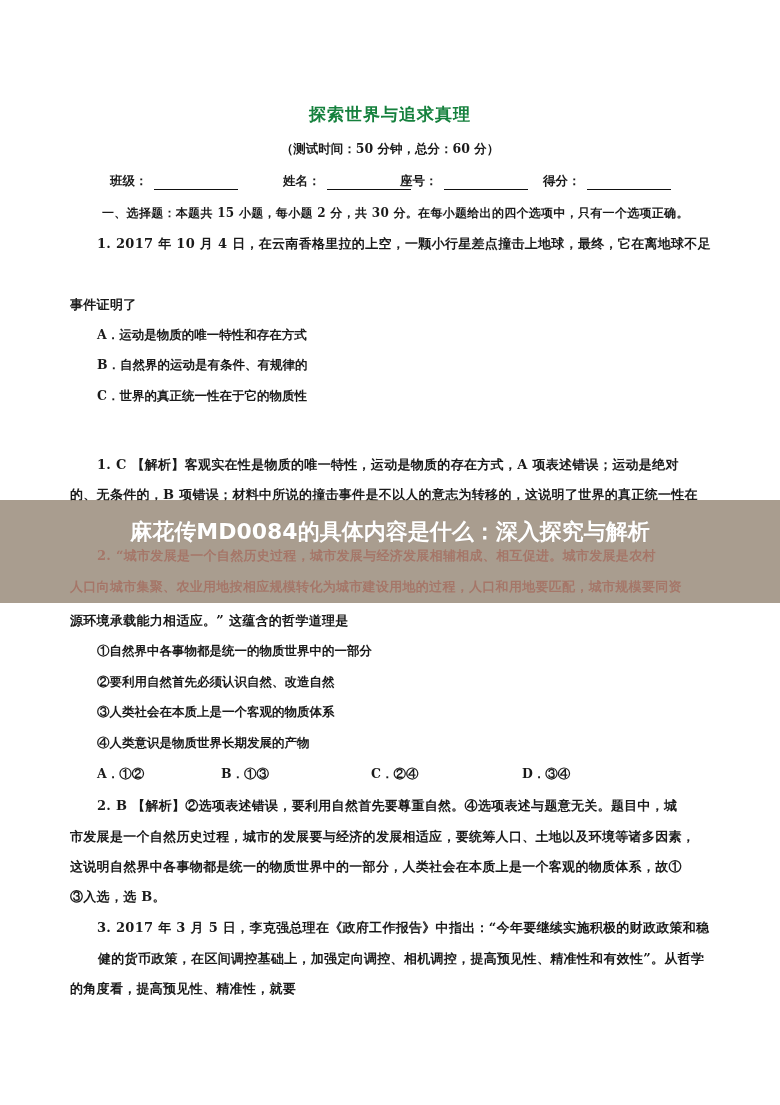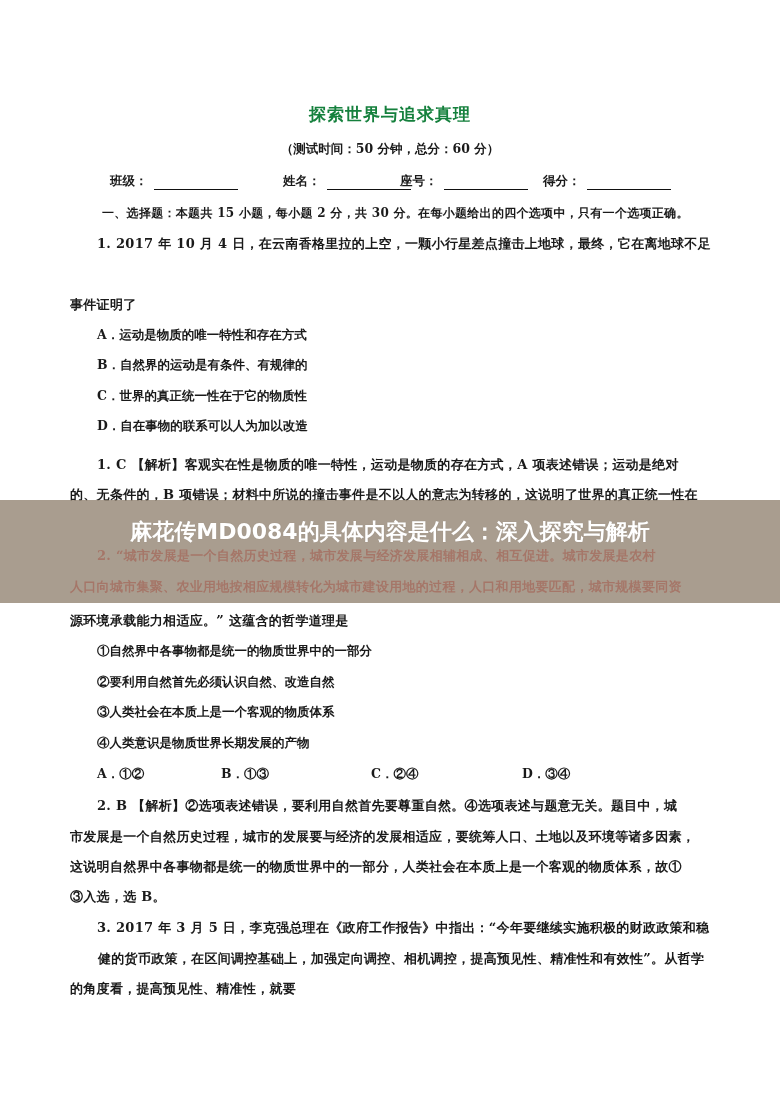--- a/index.html
+++ b/index.html
@@ -70,21 +70,20 @@
   </div>
 
   <div class="line" style="left:70px; top:205px; font-size:12px;margin-left:32px;">一、选择题：本题共 15 小题，每小题 2 分，共 30 分。在每小题给出的四个选项中，只有一个选项正确。</div>
 
   <div class="line" style="left:97px; top:235px;">1. 2017 年 10 月 4 日，在云南香格里拉的上空，一颗小行星差点撞击上地球，最终，它在离地球不足</div>
   <div class="line" style="left:70px; top:296px;">事件证明了</div>
 
   <div class="opt" style="left:97px; top:327px;">A．运动是物质的唯一特性和存在方式</div>
   <div class="opt" style="left:97px; top:357px;">B．自然界的运动是有条件、有规律的</div>
   <div class="opt" style="left:97px; top:388px;">C．世界的真正统一性在于它的物质性</div>
-  <div class="opt" style="left:97px; top:418px;">D．自在事物的联系可以人为加以改造</div>
 
   <div class="line" style="left:97px; top:456px;">1. C  【解析】客观实在性是物质的唯一特性，运动是物质的存在方式，A 项表述错误；运动是绝对</div>
   <div class="line" style="left:70px; top:486px;">的、无条件的，B 项错误；材料中所说的撞击事件是不以人的意志为转移的，这说明了世界的真正统一性在</div>
 
   <div class="line red" style="left:97px; top:547px;">2. “城市发展是一个自然历史过程，城市发展与经济发展相辅相成、相互促进。城市发展是农村</div>
   <div class="line red" style="left:70px; top:578px;">人口向城市集聚、农业用地按相应规模转化为城市建设用地的过程，人口和用地要匹配，城市规模要同资</div>
 
   <div class="banner"></div>
   <div class="banner-title">麻花传MD0084的具体内容是什么：深入探究与解析</div>
 

